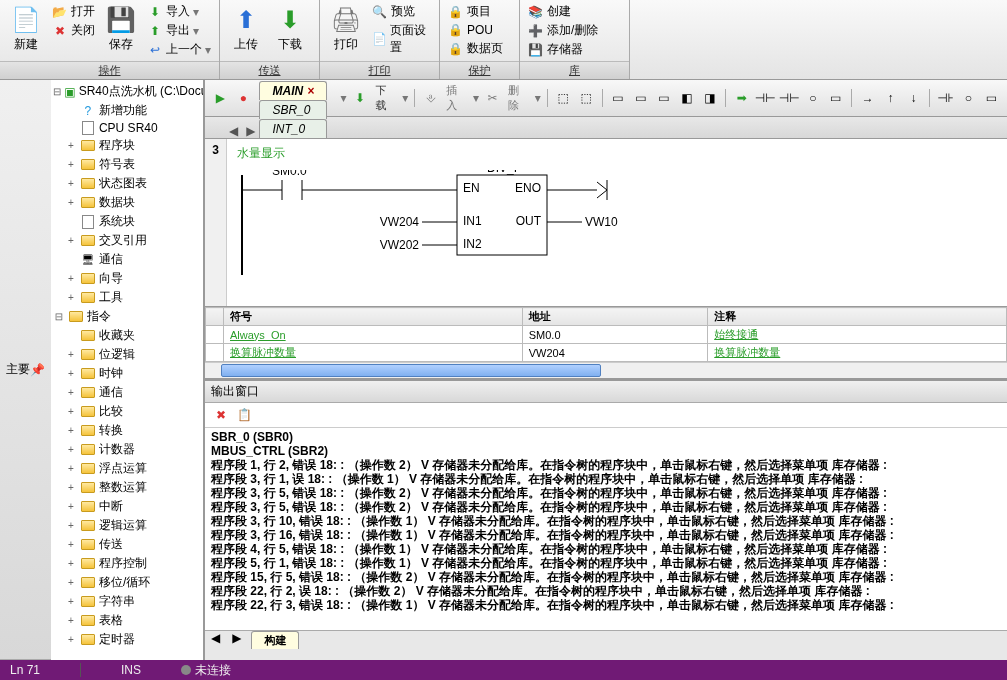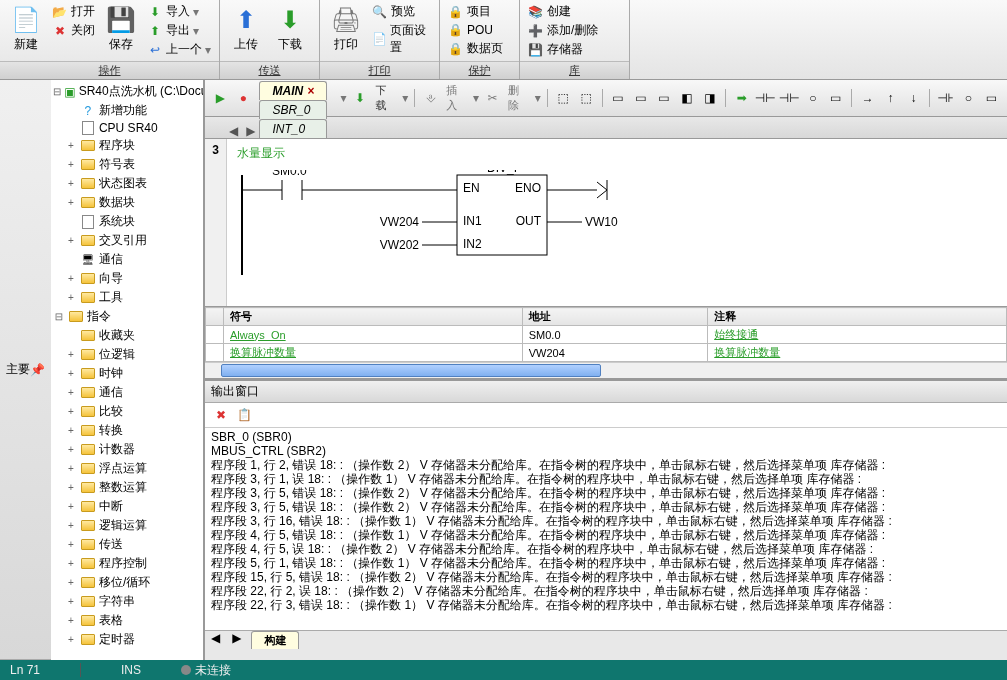--- a/index.html
+++ b/index.html
@@ -62,31 +62,31 @@
 .sym-table th, .sym-table td { border: 1px solid #bbb; padding: 1px 6px; text-align: left; font-size: 11px; }
 .sym-table th { background: linear-gradient(#f4f4f4,#e4e4e4); }
 .sym-table .green { color: #2a9d2a; text-decoration: underline; }
 .hscroll { height: 16px; background: #f0f0f0; border-top: 1px solid #ccc; position: relative; }
 .hscroll-thumb { position: absolute; left: 16px; top: 1px; height: 13px; width: 380px; background: linear-gradient(#b0d0ff,#80b0f0); border: 1px solid #5080c0; border-radius: 2px; }
 
 
 .output-panel { border-top: 2px solid #999; background: #fff; display: flex; flex-direction: column; height: 270px; }
 .output-header { background: linear-gradient(#f0f0f0,#d8d8d8); border-bottom: 1px solid #aaa; padding: 2px 6px; }
 .output-tb { padding: 2px 6px; border-bottom: 1px solid #ccc; display: flex; gap: 4px; }
-.output-body { flex: 1; overflow: auto; padding: 2px 6px; font-family: SimSun, monospace; font-size: 12px; line-height: 14px; white-space: nowrap; }
+.output-body { flex: 1; overflow: auto; padding: 2px 6px; font-family: SimSun, monospace; font-size: 12px; line-height: 14px; white-space: nowrap; font-weight: bold; }
 .output-body::-webkit-scrollbar { width: 16px; height: 16px; }
 .output-body::-webkit-scrollbar-thumb { background: linear-gradient(#d0d0d0,#b0b0b0); border: 1px solid #999; }
 .output-body::-webkit-scrollbar-track { background: #f0f0f0; }
 
 .out-tabs { display: flex; background: #e8e8e8; border-top: 1px solid #aaa; }
 .out-tab-nav { padding: 0 6px; cursor: pointer; }
 .out-tab { padding: 1px 12px; background: #fffde0; border: 1px solid #999; border-bottom: none; font-weight: bold; font-size: 11px; border-radius: 3px 3px 0 0; margin-left: 4px; }
 
 
-.status-bar { position: absolute; bottom: 0; left: 0; right: 0; height: 20px; background: #0f766e; color: #eee; display: flex; align-items: center; padding: 0 10px; gap: 40px; font-size: 11px; }
+.status-bar { position: absolute; bottom: 0; left: 0; right: 0; height: 20px; background: #701a75; color: #eee; display: flex; align-items: center; padding: 0 10px; gap: 40px; font-size: 11px; }
 .status-bar .sep { width: 1px; height: 14px; background: #555; }
 .status-dot { width: 10px; height: 10px; border-radius: 50%; background: #888; display: inline-block; vertical-align: middle; margin-right: 4px; }
 
 
 .c-blue { color: #2a6fd6; }
 .c-green { color: #2a9d2a; }
 .c-red { color: #d33; }
 .c-orange { color: #e89b1e; }
 .c-gray { color: #777; }
 </style>
@@ -571,23 +571,23 @@
         <span class="tb-btn c-red">✖</span>
         <span class="tb-btn">📋</span>
       </div>
       <div class="output-body" id="output-body">
           <div>SBR_0 (SBR0)</div>
           <div>MBUS_CTRL (SBR2)</div>
           <div>程序段 1, 行 2,  错误 18:  :  （操作数 2） V 存储器未分配给库。在指令树的程序块中，单击鼠标右键，然后选择菜单项 库存储器 :</div>
           <div>程序段 3, 行 1,  误 18:  : （操作数 1） V 存储器未分配给库。在指令树的程序块中，单击鼠标右键，然后选择单项 库存储器 :</div>
           <div>程序段 3, 行 5,  错误 18:  :  （操作数 2） V 存储器未分配给库。在指令树的程序块中，单击鼠标右键，然后选择菜单项 库存储器 :</div>
           <div>程序段 3, 行 5,  错误 18:  :  （操作数 2） V 存储器未分配给库。在指令树的程序块中，单击鼠标右键，然后选择菜单项 库存储器 :</div>
+          <div>程序段 3, 行 10,  错误 18:  :  （操作数 1） V 存储器未分配给库。在指令树的程序块中，单击鼠标右键，然后选择菜单项 库存储器 :</div>
           <div>程序段 3, 行 16,  错误 18:  :  （操作数 1） V 存储器未分配给库。在指令树的程序块中，单击鼠标右键，然后选择菜单项 库存储器 :</div>
           <div>程序段 4, 行 5,  错误 18:  :  （操作数 1） V 存储器未分配给库。在指令树的程序块中，单击鼠标右键，然后选择菜单项 库存储器 :</div>
-          <div>程序段 4, 行 5,  误 18:  : （操作数 2） V 存储器未分配给库。在指令树的程序块中，单击鼠标右键，然后选择菜单项 库存储器 :</div>
           <div>程序段 5, 行 1,  错误 18:  :  （操作数 1） V 存储器未分配给库。在指令树的程序块中，单击鼠标右键，然后选择菜单项 库存储器 :</div>
           <div>程序段 15, 行 5,  错误 18:  :  （操作数 2） V 存储器未分配给库。在指令树的程序块中，单击鼠标右键，然后选择菜单项 库存储器 :</div>
           <div>程序段 22, 行 2,  误 18:  : （操作数 2） V 存储器未分配给库。在指令树的程序块中，单击鼠标右键，然后选择单项 库存储器 :</div>
           <div>程序段 22, 行 3,  错误 18:  :  （操作数 1） V 存储器未分配给库。在指令树的程序块中，单击鼠标右键，然后选择菜单项 库存储器 :</div>
         </div>
       <div class="out-tabs">
         <span class="out-tab-nav">◀</span>
         <span class="out-tab-nav">▶</span>
         <span class="out-tab">构建</span>
       </div>

